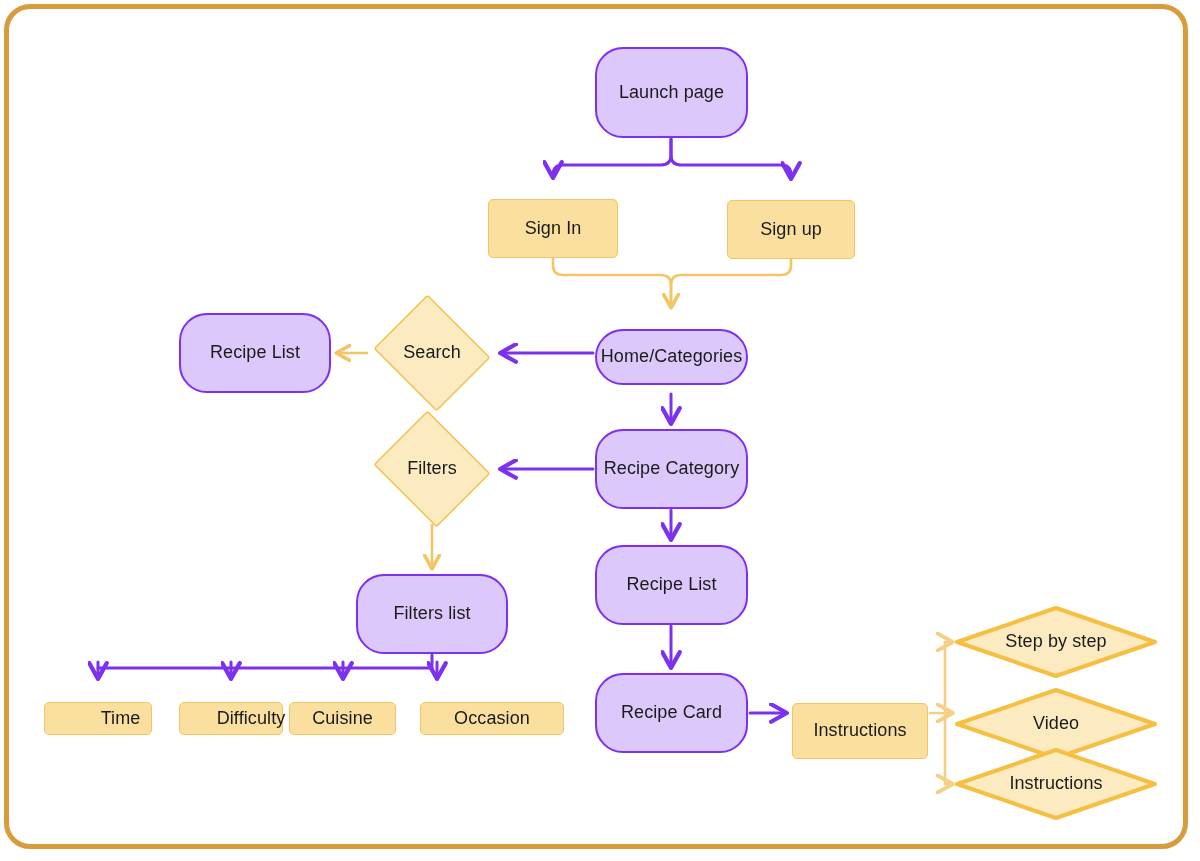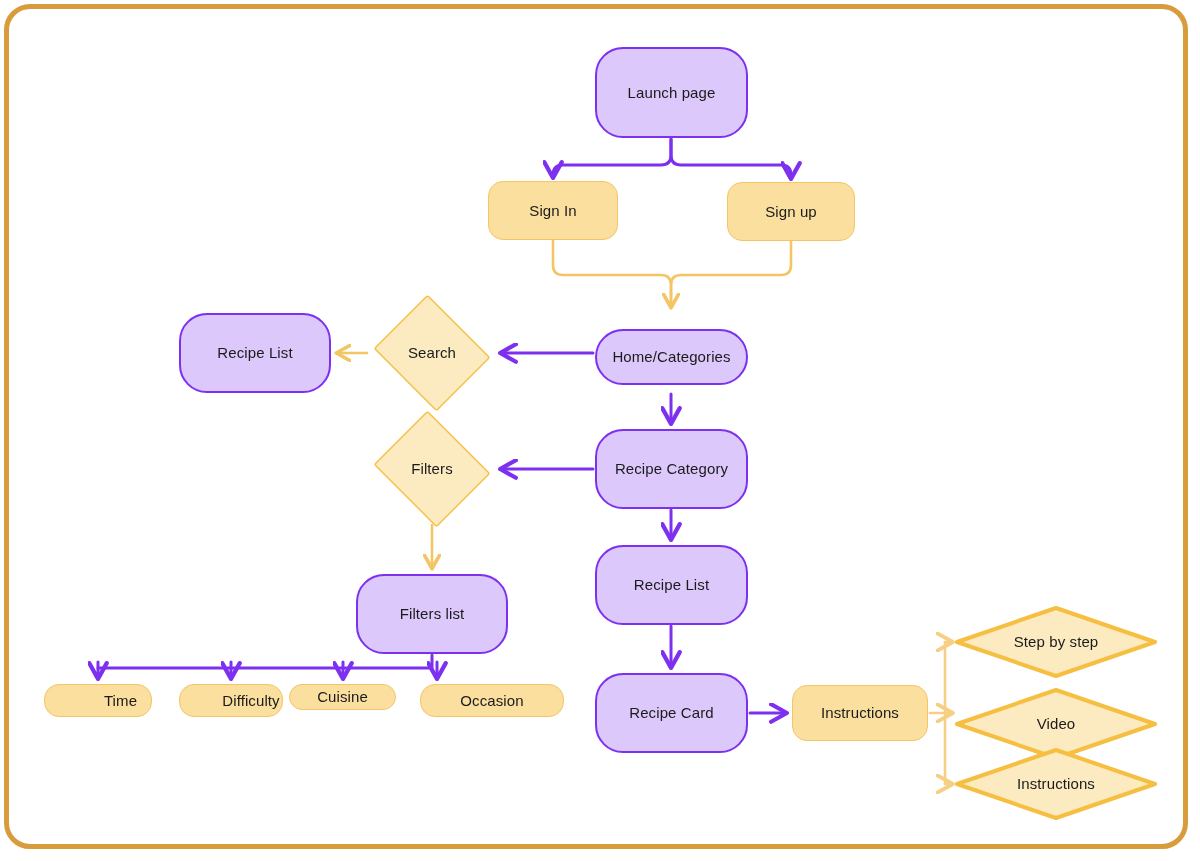--- a/index.html
+++ b/index.html
@@ -36,36 +36,37 @@
     height: 861px;
   }
   .node {
     position: absolute;
     box-sizing: border-box;
     display: flex;
     align-items: center;
     justify-content: center;
     text-align: center;
     color: #1b1b1b;
-    font-size: 15px;
+    font-size: 18px;
     line-height: 1.2;
     letter-spacing: .1px;
     z-index: 3;
   }
   
   .n-purple {
     background: #dcc8fb;
     border: 2.5px solid #7d30f0;
     border-radius: 28px;
   }
   
   .n-yellow {
     background: #fbdf9f;
     border: 1.5px solid #f4c565;
-    border-radius: 15px;
+    border-radius: 5px;
+    margin-top: 18px;
   }
   
   .n-diamond {
     background: transparent;
     border: none;
   }
   .n-diamond .dia-shape {
     position: absolute;
     left: 0; top: 0;
     width: 100%;
@@ -204,21 +205,21 @@
   </div>
 
   <div class="node n-yellow" style="left:44px;top:684px;width:108px;height:33px;padding-left:45px;">
     <span class="label">Time</span>
   </div>
 
   <div class="node n-yellow" style="left:179px;top:684px;width:104px;height:33px;padding-left:40px;">
     <span class="label">Difficulty</span>
   </div>
 
-  <div class="node n-yellow" style="left:289px;top:684px;width:107px;height:26px;">
+  <div class="node n-yellow" style="left:289px;top:684px;width:107px;height:33px;">
     <span class="label">Cuisine</span>
   </div>
 
   <div class="node n-yellow" style="left:420px;top:684px;width:144px;height:33px;">
     <span class="label">Occasion</span>
   </div>
 
   <div class="node n-diamond dia-wide" style="left:955px;top:606px;width:202px;height:72px;">
     <span class="dia-shape"></span>
     <svg class="dia-outline" viewBox="0 0 202 72" preserveAspectRatio="none">

